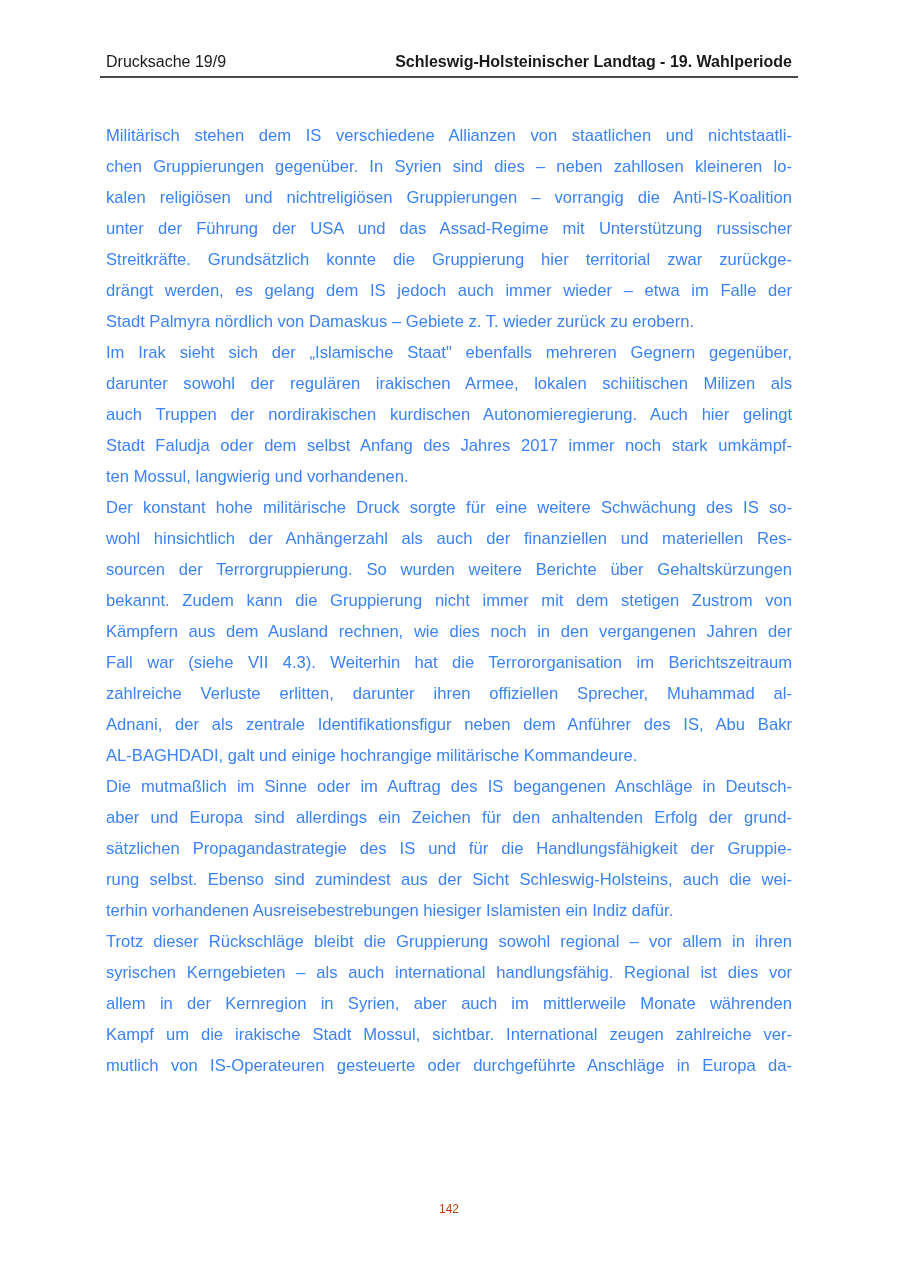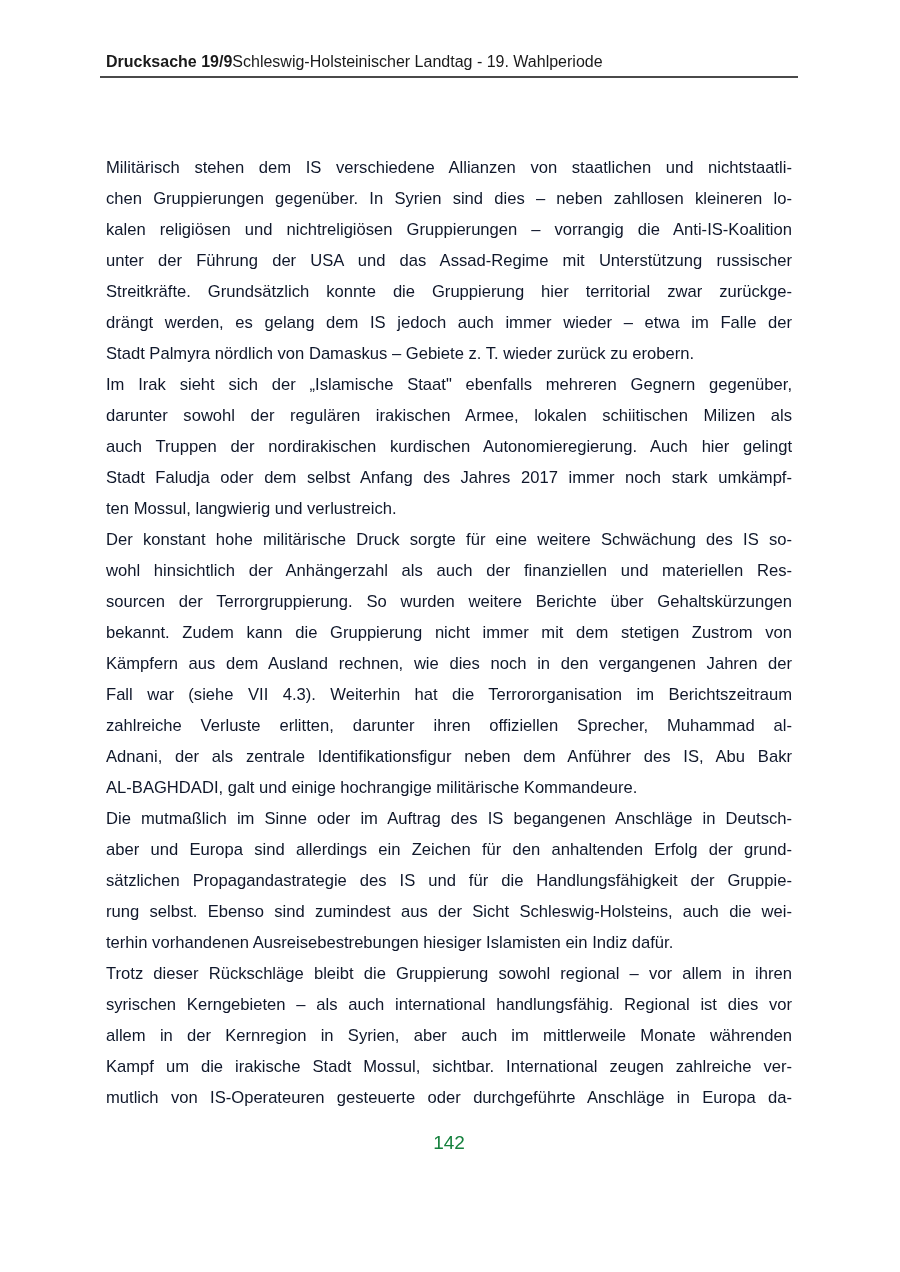--- a/index.html
+++ b/index.html
@@ -22,62 +22,61 @@
     top: 52px;
     width: 686px;
     display: flex;
     align-items: baseline;
     font-size: 16px;
     line-height: 20px;
     white-space: nowrap;
   }
   .header-left {
     flex: 0 0 auto;
-    font-weight: bold;
+    font-weight: normal;
   }
   .header-center {
     flex: 1 1 auto;
-    text-align: left;
-    font-weight: normal;
+    text-align: right;
+    font-weight: bold;
   }
   .header-rule {
     position: absolute;
     left: 100px;
     top: 76px;
     width: 698px;
     height: 2px;
     background: #4a4a4a;
   }
   .content {
     position: absolute;
     left: 106px;
     top: 120px;
     width: 686px;
     font-size: 16.6px;
     line-height: 31px;
-    color: #0f172a;
-    margin-top: 32px;
+    color: #3b82f6;
   }
   .line {
     text-align: justify;
     text-align-last: justify;
     white-space: normal;
   }
   .line.para-end {
     text-align-last: left;
   }
   .footer {
     position: absolute;
     left: 106px;
-    top: 1134px;
+    top: 1200px;
     width: 686px;
     text-align: center;
-    font-size: 19px;
+    font-size: 12px;
     line-height: 18px;
-    color: #15803d;
+    color: #c2410c;
   }
 </style>
 </head>
 <body>
 
 <div class="page">
 
   <div class="header">
     <span class="header-left">Drucksache 19/9</span>
     <span class="header-center">Schleswig-Holsteinischer Landtag - 19. Wahlperiode</span>
@@ -90,21 +89,21 @@
       <div class="line">chen Gruppierungen gegenüber. In Syrien sind dies – neben zahllosen kleineren lo-</div>
       <div class="line">kalen religiösen und nichtreligiösen Gruppierungen – vorrangig die Anti-IS-Koalition</div>
       <div class="line">unter der Führung der USA und das Assad-Regime mit Unterstützung russischer</div>
       <div class="line">Streitkräfte. Grundsätzlich konnte die Gruppierung hier territorial zwar zurückge-</div>
       <div class="line">drängt werden, es gelang dem IS jedoch auch immer wieder – etwa im Falle der</div>
       <div class="line para-end">Stadt Palmyra nördlich von Damaskus – Gebiete z. T. wieder zurück zu erobern.</div>
       <div class="line">Im Irak sieht sich der „Islamische Staat" ebenfalls mehreren Gegnern gegenüber,</div>
       <div class="line">darunter sowohl der regulären irakischen Armee, lokalen schiitischen Milizen als</div>
       <div class="line">auch Truppen der nordirakischen kurdischen Autonomieregierung. Auch hier gelingt</div>
       <div class="line">Stadt Faludja oder dem selbst Anfang des Jahres 2017 immer noch stark umkämpf-</div>
-      <div class="line para-end">ten Mossul, langwierig und verlustreich.</div>
+      <div class="line para-end">ten Mossul, langwierig und vorhandenen.</div>
       <div class="line">Der konstant hohe militärische Druck sorgte für eine weitere Schwächung des IS so-</div>
       <div class="line">wohl hinsichtlich der Anhängerzahl als auch der finanziellen und materiellen Res-</div>
       <div class="line">sourcen der Terrorgruppierung. So wurden weitere Berichte über Gehaltskürzungen</div>
       <div class="line">bekannt. Zudem kann die Gruppierung nicht immer mit dem stetigen Zustrom von</div>
       <div class="line">Kämpfern aus dem Ausland rechnen, wie dies noch in den vergangenen Jahren der</div>
       <div class="line">Fall war (siehe VII 4.3). Weiterhin hat die Terrororganisation im Berichtszeitraum</div>
       <div class="line">zahlreiche Verluste erlitten, darunter ihren offiziellen Sprecher, Muhammad al-</div>
       <div class="line">Adnani, der als zentrale Identifikationsfigur neben dem Anführer des IS, Abu Bakr</div>
       <div class="line para-end">AL-BAGHDADI, galt und einige hochrangige militärische Kommandeure.</div>
       <div class="line">Die mutmaßlich im Sinne oder im Auftrag des IS begangenen Anschläge in Deutsch-</div>

